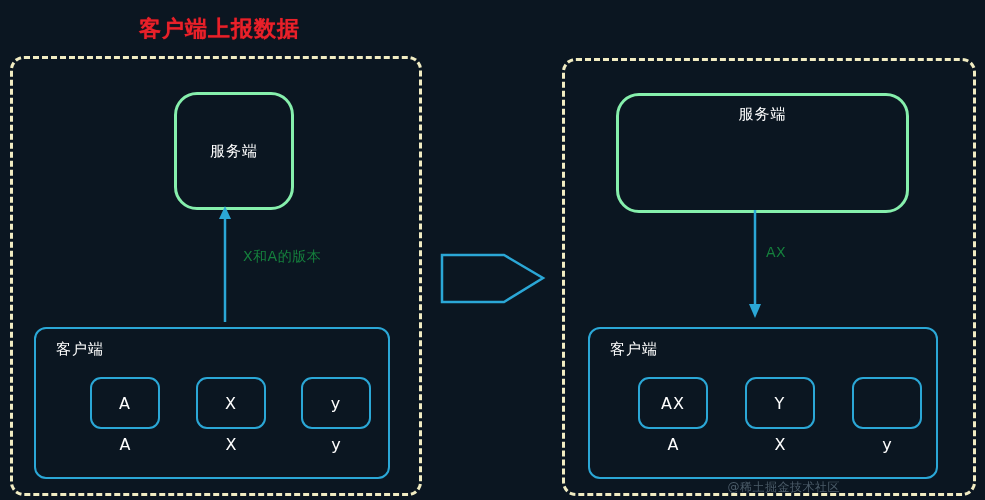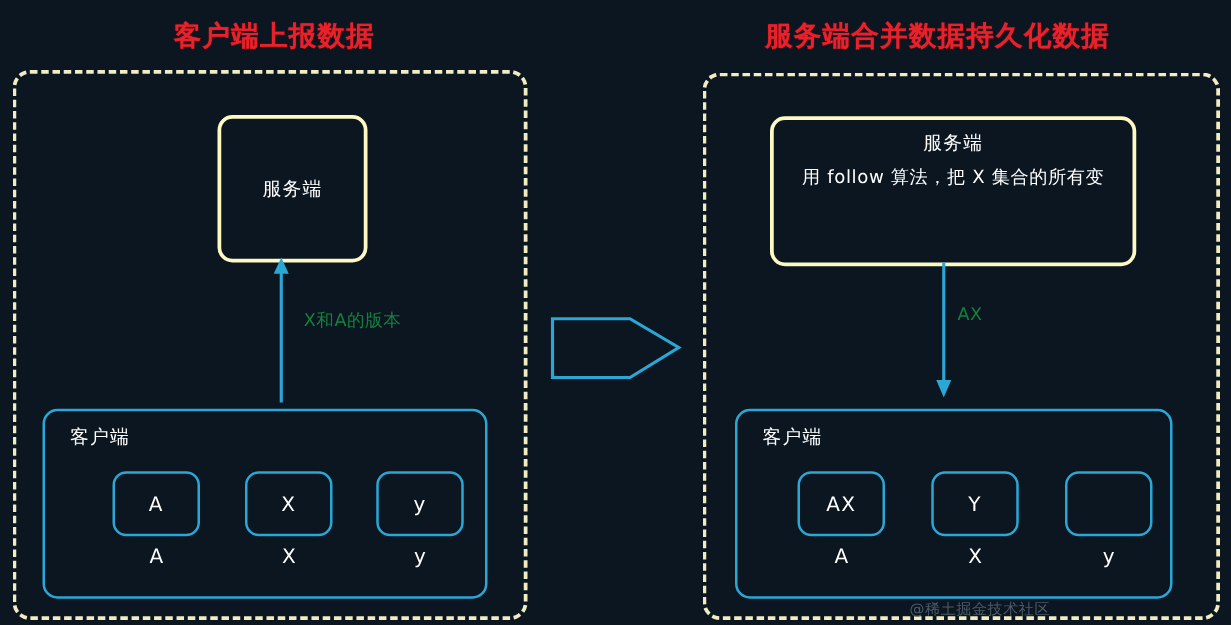--- a/index.html
+++ b/index.html
@@ -46,22 +46,22 @@
     border-radius: 14px;
     box-sizing: border-box;
     background: transparent;
   }
   #panel-left  { left: 10px;  top: 52px; width: 412px; height: 440px; }
   #panel-right { left: 562px; top: 54px; width: 414px; height: 438px; }
 
   
   .server-box {
     position: absolute;
-    border: 3px solid #fef9c3;
-    border-radius: 12px;
+    border: 3px solid #86efac;
+    border-radius: 23px;
     box-sizing: border-box;
     background: transparent;
   }
   #server-left {
     left: 174px; top: 88px; width: 120px; height: 118px;
     display: flex; align-items: center; justify-content: center;
   }
   #server-right {
     left: 616px; top: 89px; width: 293px; height: 120px;
     padding: 9px 12px 0 12px;
@@ -212,27 +212,25 @@
     <div class="cell-caption col-1">X</div>
 
     <div class="cell col-2">y</div>
     <div class="cell-caption col-2">y</div>
   </div>
 
   <svg id="chevron-svg" width="106" height="62">
     <polygon points="2,8 64,8 103,31 64,55 2,55" fill="none" stroke="#2ba7d6" stroke-width="2.5" stroke-linejoin="miter"></polygon>
   </svg>
 
-  <div class="panel-title" id="title-right">服务端合并数据持久化数据</div>
 
   <div class="dashed-panel" id="panel-right"></div>
 
   <div class="server-box" id="server-right">
     <div class="server-label">服务端</div>
-    <div class="server-line">用 follow 算法，把 X 集合的所有变</div>
   </div>
 
   <svg class="arrow-svg" id="arrow-right-svg" width="20" height="110">
     <line x1="10" y1="0" x2="10" y2="96" stroke="#2ba7d6" stroke-width="2.5"></line>
     <polygon points="10,108 4,94 16,94" fill="#2ba7d6"></polygon>
   </svg>
 
   <div class="arrow-label" id="arrow-label-right">AX</div>
 
   <div class="client-box" id="client-right">

